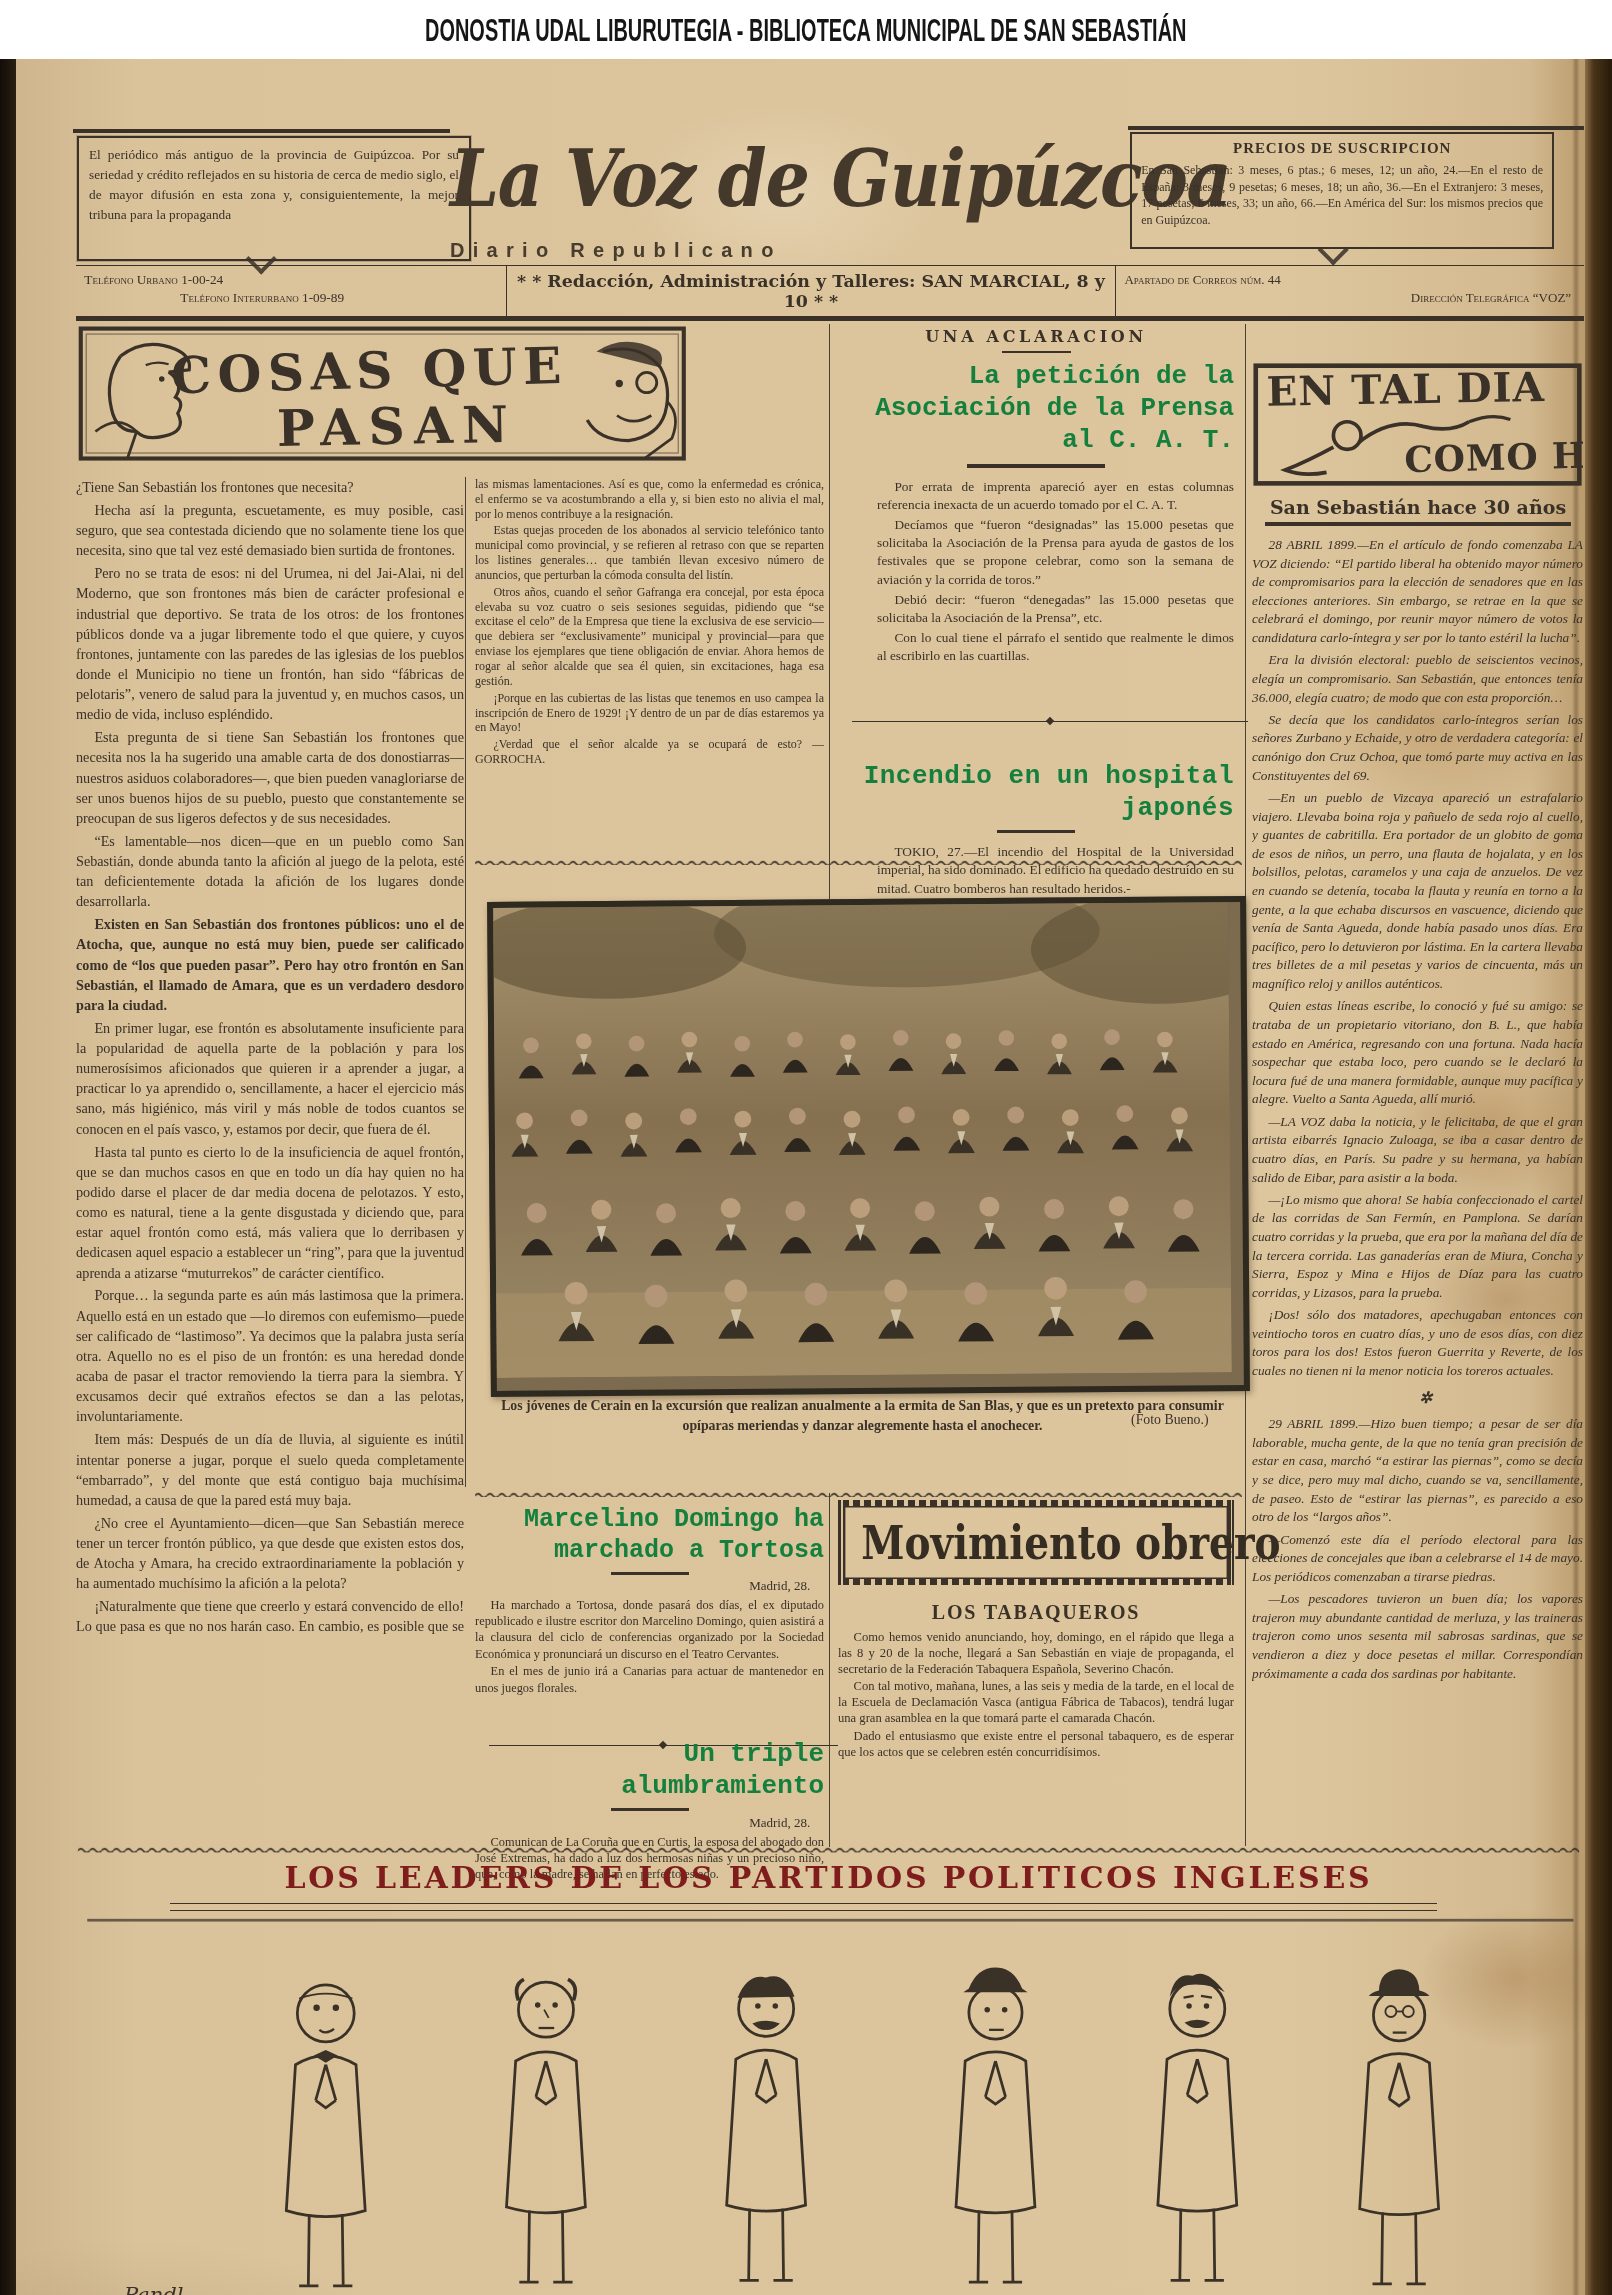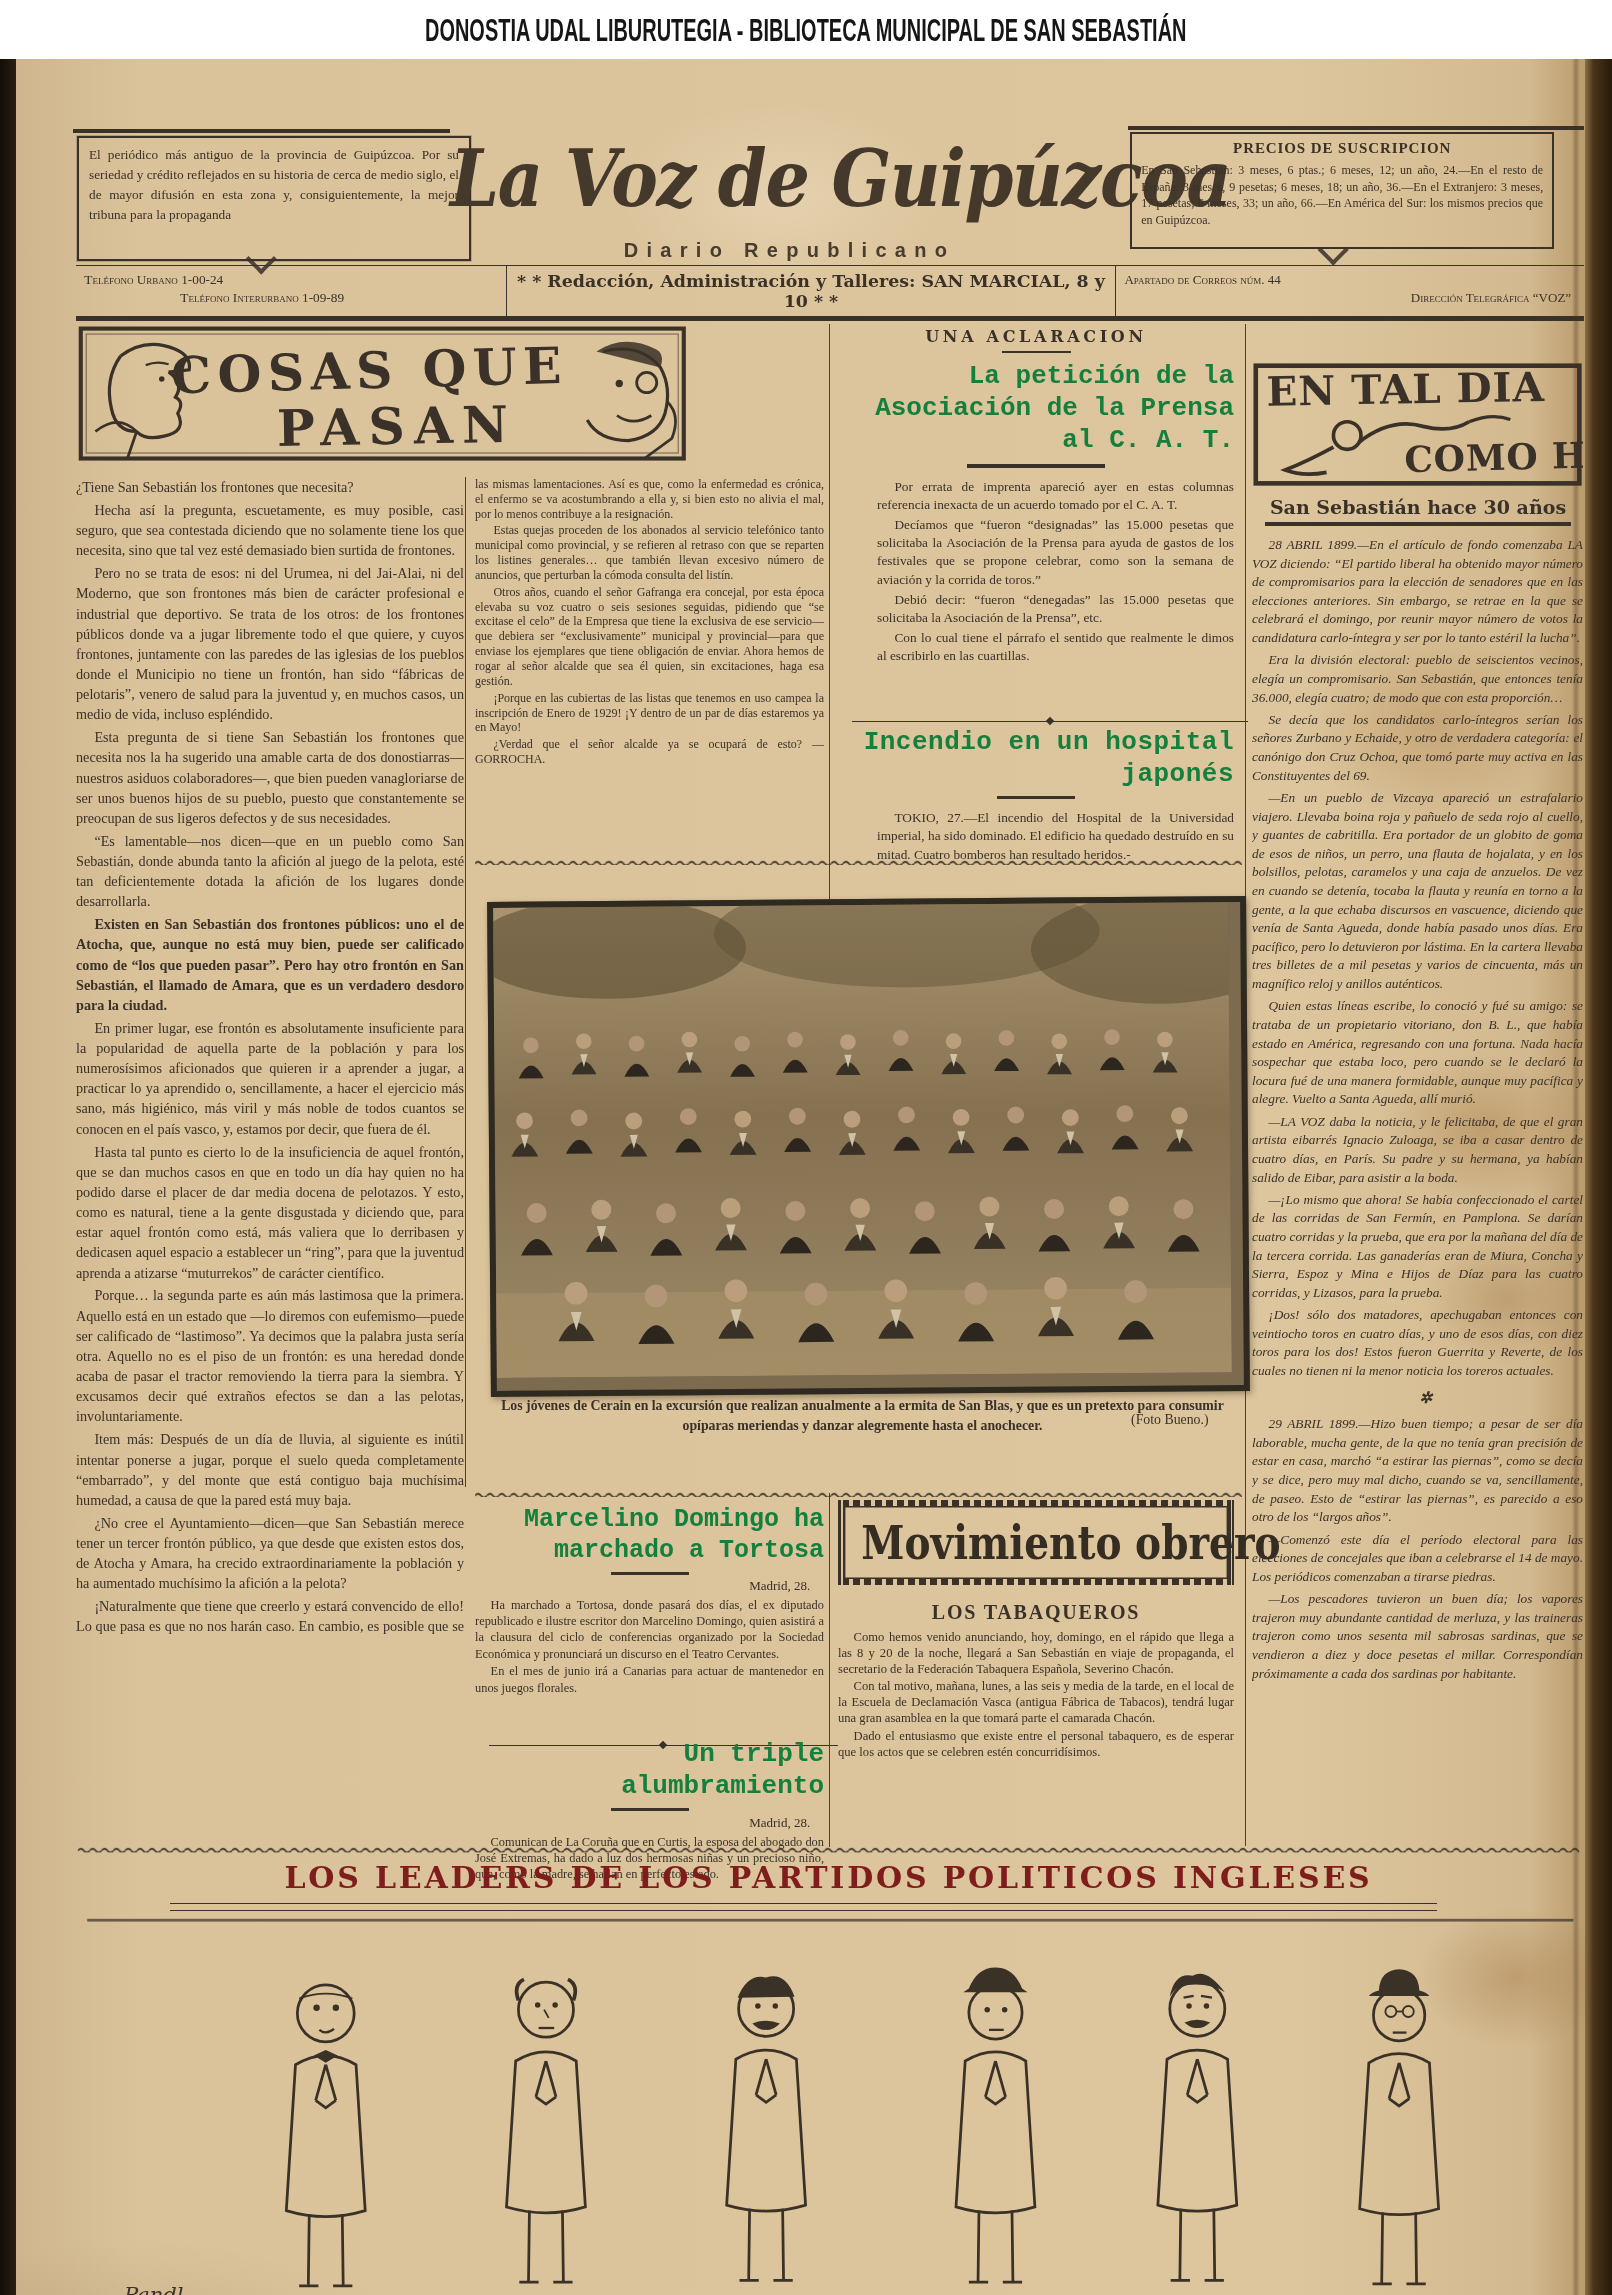--- a/index.html
+++ b/index.html
@@ -40,21 +40,21 @@
   .chev{border-right:4.1px solid #3a3128;border-bottom:4.1px solid #3a3128;width:18.4px;height:18.4px;transform:rotate(45deg);opacity:.85;}
 
   
   #rule-promo-top{left:73px;top:129px;width:377px;height:4.1px;}
   #rule-subsc-top{left:1128px;top:126px;width:456px;height:4.1px;}
   #promo-box{left:77px;top:136px;width:370px;height:106px;border:2.3px solid #3a3128;box-shadow:0 0 0 0.9px rgba(58,49,40,.25);
      padding:7.3px 10px;font-size:13.3px;line-height:1.5;text-align:justify;}
   #masthead-title{left:450px;top:132px;width:679px;height:106px;text-align:center;
      font-family:"DejaVu Serif",serif;font-style:italic;font-weight:bold;font-size:70px;
      letter-spacing:-1.4px;color:#44392b;transform:scaleY(1.12);transform-origin:top;white-space:nowrap;}
-  #masthead-sub{left:450px;top:239px;width:679px;text-align:center;font-family:"Liberation Sans",sans-serif;
+  #masthead-sub{left:450px;top:239px;width:679px;text-align:left;font-family:"Liberation Sans",sans-serif;
      font-weight:bold;font-size:20px;letter-spacing:8.3px;color:#473c2d;}
   #subsc-box{left:1130px;top:132px;width:402px;height:104px;border:2.3px solid #3a3128;padding:4.6px 9.2px;}
   #subsc-box h3{margin:1.8px 0 4.6px;text-align:center;font-size:15px;letter-spacing:0.9px;}
   #subsc-box p{margin:0;font-size:12px;line-height:1.38;text-align:justify;}
   #chev-left{left:250px;top:248px;}
   #chev-right{left:1322px;top:239px;}
 
   #infobar{left:76px;top:265px;width:1508px;height:50px;border-top:1.8px solid #3a3128;border-bottom:4.1px solid #3a3128;
      display:flex;align-items:stretch;}
   #infobar .cell{padding:4.6px 8.3px;}
@@ -84,21 +84,21 @@
   #vr3{left:1245px;top:324px;height:1522px;}
 
   
   #aclaracion{left:838px;top:327px;width:396px;}
   .kicker{text-align:center;font-weight:bold;font-size:16px;letter-spacing:3.7px;font-family:"DejaVu Serif",serif;}
   .kick-rule{height:2.3px;background:#3a3128;width:69px;margin:4.6px auto 8.3px;}
   .headline{font-family:Liberation Mono, monospace;font-weight:bold;text-align:right;font-size:26px;line-height:1.22;color:#15803d;}
   #aclaracion .body, #incendio .body{margin-top:10px;font-size:13.3px;line-height:1.37;text-align:justify;margin-left:39px;}
   #aclaracion .body .para,#incendio .body .para{margin:0 0 1.8px;text-indent:17.4px;}
   #orn1{left:838px;top:713px;width:396px;}
-  #incendio{left:838px;top:727px;width:396px;}
+  #incendio{left:838px;top:761px;width:396px;}
   #incendio .headline{font-size:26px;letter-spacing:0.5px;}
   #wavy1{left:473px;top:859px;width:771px;height:6.4px;}
 
   
   #photo{left:489px;top:899px;width:747px;height:483px;border:6.4px solid #2f2a20;background:#7d6b50;
      transform:rotate(-.45deg);box-shadow:1.8px 2.8px 6.4px rgba(40,25,10,.35);}
   #caption{left:489px;top:1396px;width:747px;text-align:center;font-weight:bold;font-size:13.8px;line-height:1.45;}
   #caption .credit{position:absolute;right:27.5px;bottom:6px;font-weight:normal;}
   #wavy2{left:473px;top:1491px;width:771px;height:6.4px;}
 

